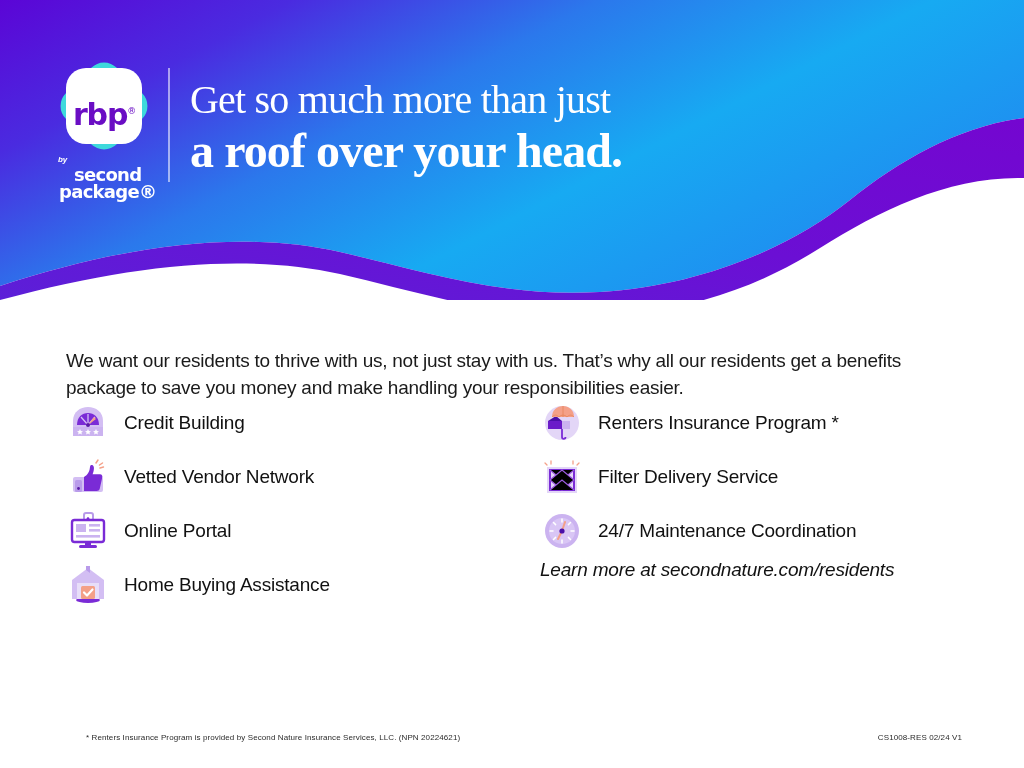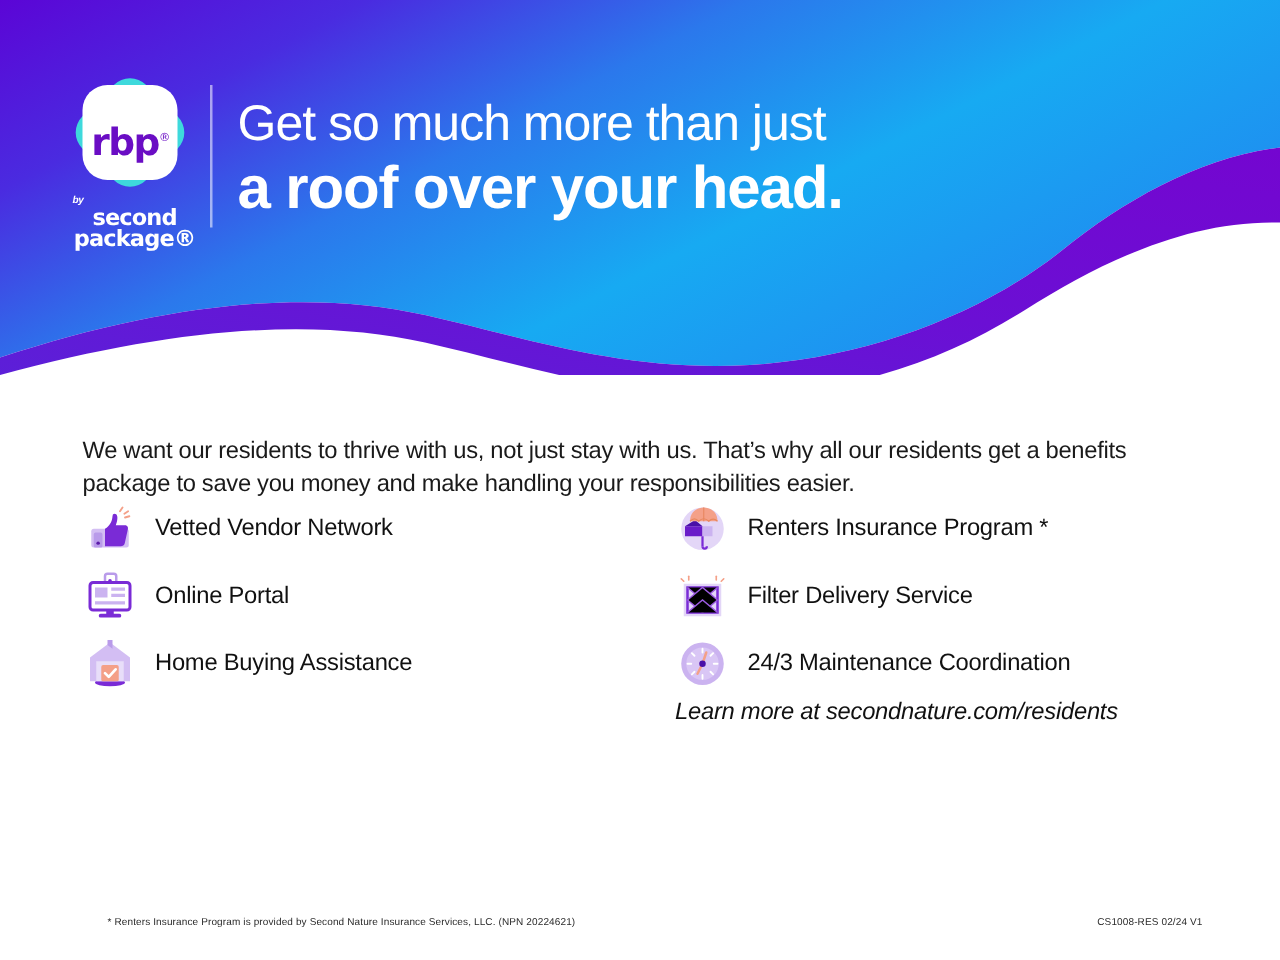--- a/index.html
+++ b/index.html
@@ -102,20 +102,21 @@
     height: 114px;
     background: rgba(255,255,255,0.55);
   }
 
   
   #headline {
     position: absolute;
     left: 190px;
     top: 76px;
     color: #ffffff;
+    font-family: Liberation Serif, serif;
   }
   #headline-line1 {
     font-size: 40px;
     font-weight: 400;
     letter-spacing: -0.8px;
     line-height: 1.18;
     white-space: nowrap;
   }
   #headline-line2 {
     font-size: 48px;
@@ -269,20 +270,36 @@
   </div>
 </div>
 
 <p id="intro-paragraph">We want our residents to thrive with us, not just stay with us. That’s why all our residents get a benefits package to save you money and make handling your responsibilities easier.</p>
 
 <div id="benefits">
 
   <div class="benefit-col" id="benefits-left">
 
 
+    <div class="benefit-item">
+      <svg class="benefit-icon" viewBox="0 0 44 44">
+        <path d="M7 20 C7 11 14 6 22 6 C30 6 37 11 37 20 L37 35 L7 35 Z" fill="#D3BEF3"></path>
+        <path d="M11 24 C11 16 16 12 22 12 C28 12 33 16 33 24 Z" fill="#7A2BD6"></path>
+        <path d="M22 13 L22 24 M15 16 L22 24 M29 16 L22 24" stroke="#D3BEF3" stroke-width="1.3"></path>
+        <path d="M22 24 L28 16 L30 18 Z" fill="#F4A088"></path>
+        <circle cx="22" cy="24" r="2" fill="#5B1BA8"></circle>
+        <rect x="7" y="26" width="30" height="9" fill="#CBB3F0"></rect>
+        <g fill="#ffffff">
+          <path d="M14 28 L14.9 30 L17 30.2 L15.4 31.5 L15.9 33.6 L14 32.4 L12.1 33.6 L12.6 31.5 L11 30.2 L13.1 30 Z"></path>
+          <path d="M22 28 L22.9 30 L25 30.2 L23.4 31.5 L23.9 33.6 L22 32.4 L20.1 33.6 L20.6 31.5 L19 30.2 L21.1 30 Z"></path>
+          <path d="M30 28 L30.9 30 L33 30.2 L31.4 31.5 L31.9 33.6 L30 32.4 L28.1 33.6 L28.6 31.5 L27 30.2 L29.1 30 Z"></path>
+        </g>
+      </svg>
+      <span class="benefit-label">Credit Building</span>
+    </div>
 
     <div class="benefit-item">
       <svg class="benefit-icon" viewBox="0 0 44 44">
         <rect x="7" y="22" width="30" height="15" rx="2" fill="#D3BEF3"></rect>
         <rect x="9" y="25" width="7" height="12" rx="1.5" fill="#B99BEA"></rect>
         <circle cx="12.5" cy="33.5" r="1.4" fill="#5B1BA8"></circle>
         <path d="M18 36 L18 22 C18 22 22 20 23.5 15 C24.3 12.4 23.6 10 25.6 10 C27.8 10 28.4 12.6 27.6 16 C27.2 17.8 26.6 19.2 26.6 19.2 L34 19.2 C36 19.2 36.8 21 36.2 22.8 L33.8 33.6 C33.3 35.4 32.2 36 30.6 36 Z" fill="#7A2BD6"></path>
         <g stroke="#F4A088" stroke-width="1.5" stroke-linecap="round">
           <path d="M30 8 L32 5"></path>
           <path d="M34 13 L37.5 12"></path>
@@ -368,21 +385,21 @@
           <path d="M31 22 L34 22"></path>
           <path d="M13.5 13.5 L15.6 15.6"></path>
           <path d="M28.4 28.4 L30.5 30.5"></path>
           <path d="M30.5 13.5 L28.4 15.6"></path>
           <path d="M15.6 28.4 L13.5 30.5"></path>
         </g>
         <path d="M22 22 L25 13" stroke="#F4A088" stroke-width="2" stroke-linecap="round"></path>
         <path d="M22 22 L18 30" stroke="#F4A088" stroke-width="2" stroke-linecap="round"></path>
         <circle cx="22" cy="22" r="2.6" fill="#4A0FA8"></circle>
       </svg>
-      <span class="benefit-label">24/3 Maintenance Coordination</span>
+      <span class="benefit-label">24/7 Maintenance Coordination</span>
     </div>
   </div>
 
   <div id="learn-more">Learn more at secondnature.com/residents</div>
 </div>
 
 <div id="footer-disclaimer">* Renters Insurance Program is provided by Second Nature Insurance Services, LLC. (NPN 20224621)</div>
 <div id="footer-code">CS1008-RES 02/24 V1</div>
 
 </body></html>

